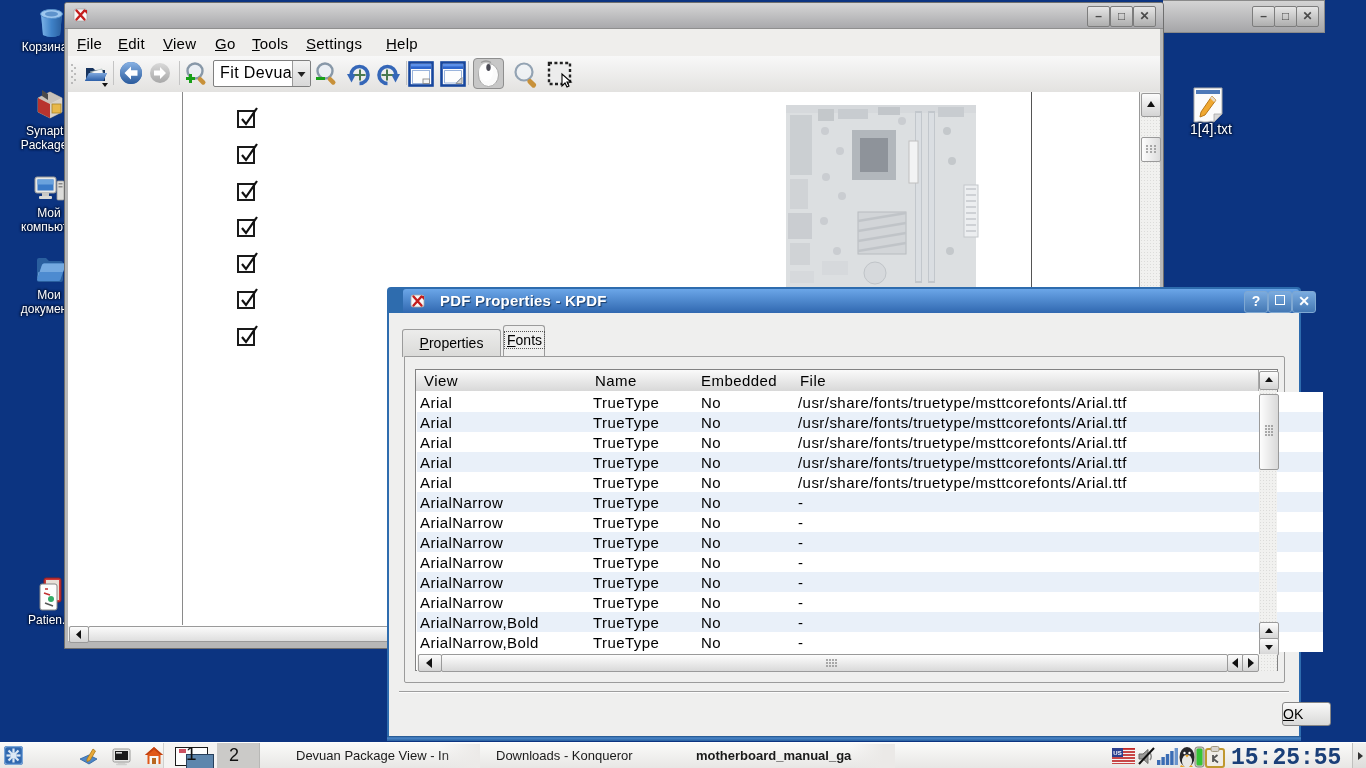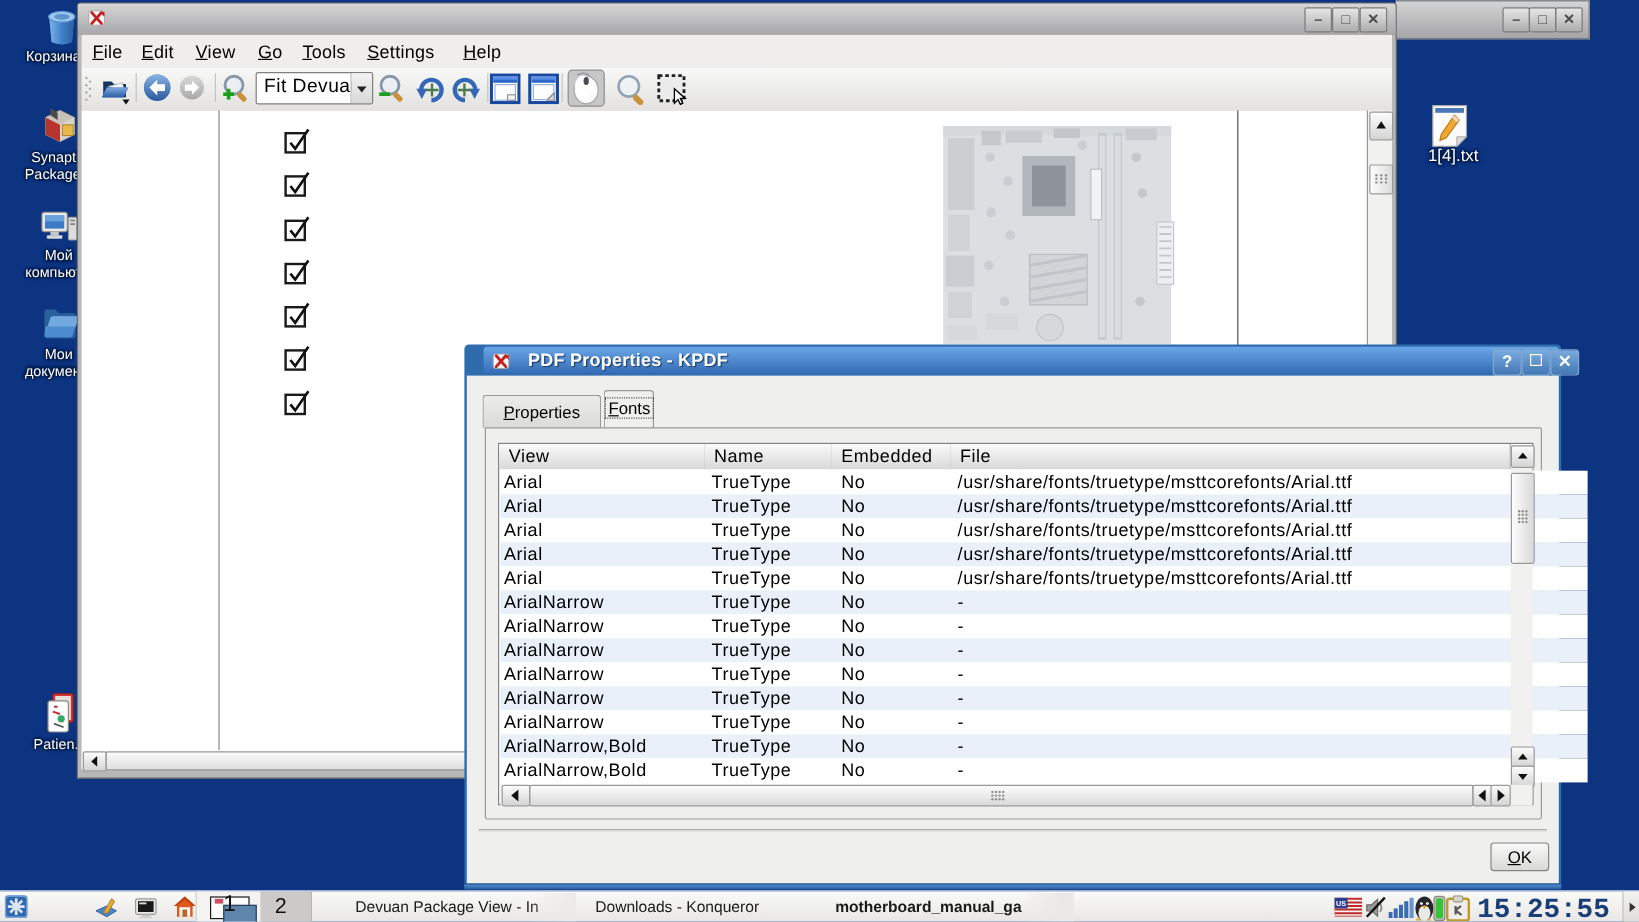--- a/index.html
+++ b/index.html
@@ -571,22 +571,22 @@
       </div>
     <div class="sbtn" style="left:826px;top:284px;width:15px;height:16px;">
         <svg width="15" height="16">
           <path d="M5 3 L11 8 L5 13 Z" fill="#111"></path>
         </svg>
       </div>
   </div>
 
   <div class="abs" style="left:12px;top:404px;width:890px;height:1px;background:#9e9e9e;border-bottom:1px solid #fcfcfc;"></div>
 
-  <div class="abs" style="left:855px;top:415px;width:49px;height:24px;border:1px solid #868686;border-radius:3px;
-       background:linear-gradient(#f9f9f9,#d9d9d8);box-sizing:border-box;text-align:center;
+  <div class="abs" style="left:895px;top:415px;width:49px;height:24px;border:1px solid #868686;border-radius:3px;
+       background:linear-gradient(#f9f9f9,#d9d9d8);box-sizing:border-box;text-align:left;
        font-size:14px;line-height:22px;"><u>O</u>K</div>
   <div class="abs" style="left:0;bottom:0;width:914px;height:5px;background:linear-gradient(#1e4f86,#4a86c8 40%,#275e9e);border-radius:0 0 2px 2px;"></div>
 </div>
 
 <div id="taskbar">
 
   <svg class="abs" style="left:4px;top:3px;" width="19" height="19">
     <rect x="0" y="0" width="19" height="19" rx="3" fill="#2f68b0"></rect>
     <rect x="0.6" y="0.6" width="17.8" height="17.8" rx="3" fill="none" stroke="#7aa6d8" stroke-width="1.2"></rect>
     <g transform="translate(9.5,9.5)" fill="#dce8f4">

